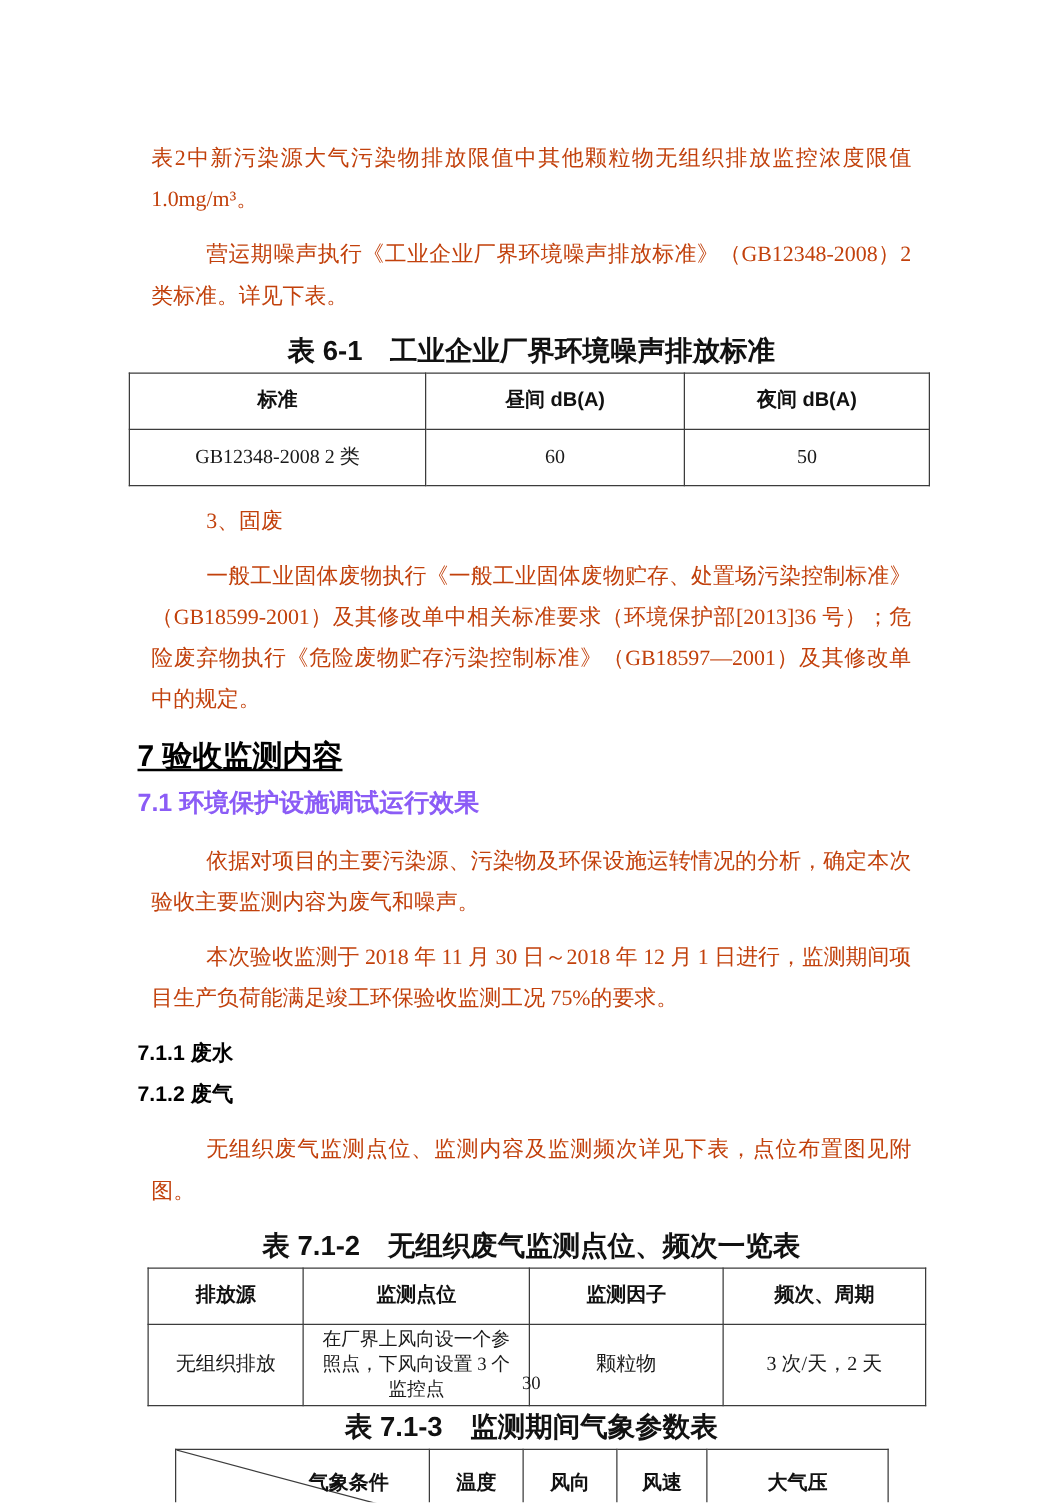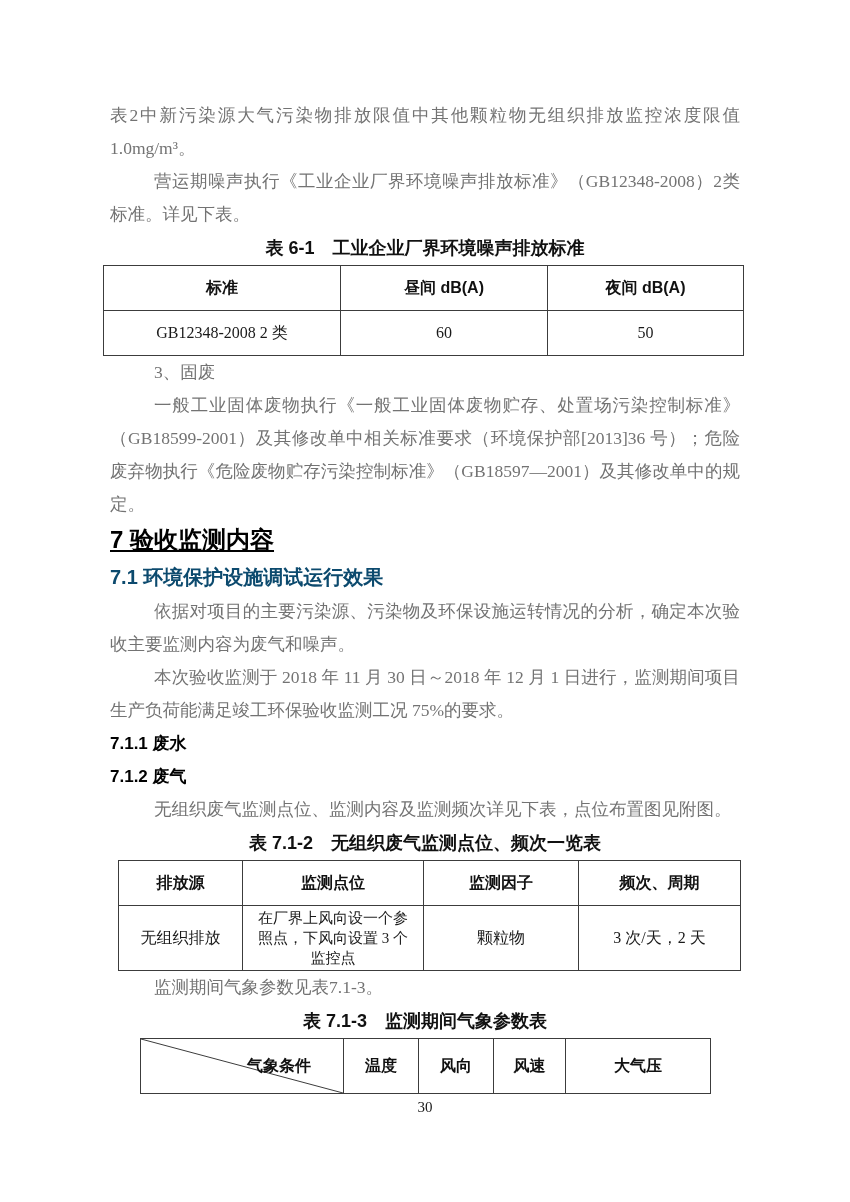--- a/index.html
+++ b/index.html
@@ -9,44 +9,44 @@
     background:#ffffff;
     overflow:hidden;
     color:#1a1a1a;
   }
   .content{
     position:absolute;
     left:110px;top:99px;
     width:630px;
   }
   p.body{
-    margin:0;
+    margin:11px;
     font:17.5px/33px "Liberation Serif", serif;
     text-align:justify;
-    color:#737373;
+    color:#c2410c;
   }
   p.indent{text-indent:44px;}
   p.caption{
     margin:0;
     font-family:"Liberation Sans", sans-serif;
     font-weight:bold;
-    font-size:18px;line-height:34px;
+    font-size:22px;line-height:34px;
     text-align:center;
     color:#111;
   }
   h1.chapter{
     margin:0;
     font:bold 24px/38px "Liberation Sans", sans-serif;
     color:#000;
     text-decoration:underline;
   }
   h2.section{
     margin:0;
     font:bold 20px/36px "Liberation Sans", sans-serif;
-    color:#0c4a6e;
+    color:#8b5cf6;
   }
   h3.subsection{
     margin:0;
     font:bold 17px/33px "Liberation Sans", sans-serif;
     color:#000;
   }
   table.doc-table{
     border-collapse:collapse;
     table-layout:fixed;
   }
@@ -155,21 +155,20 @@
       </tr>
       <tr class="datarow">
         <td>无组织排放</td>
         <td class="wrapcell">在厂界上风向设一个参照点，下风向设置 3 个监控点</td>
         <td>颗粒物</td>
         <td>3 次/天，2 天</td>
       </tr>
     </tbody>
       </table>
 
-    <p class="body indent">监测期间气象参数见表7.1-3。</p>
 
     <p class="caption">表 7.1-3　监测期间气象参数表</p>
     <table class="doc-table t713">
       <colgroup>
           <col style="width:203px">
           <col style="width:75px">
           <col style="width:75px">
           <col style="width:72px">
           <col style="width:145px">
         </colgroup>

